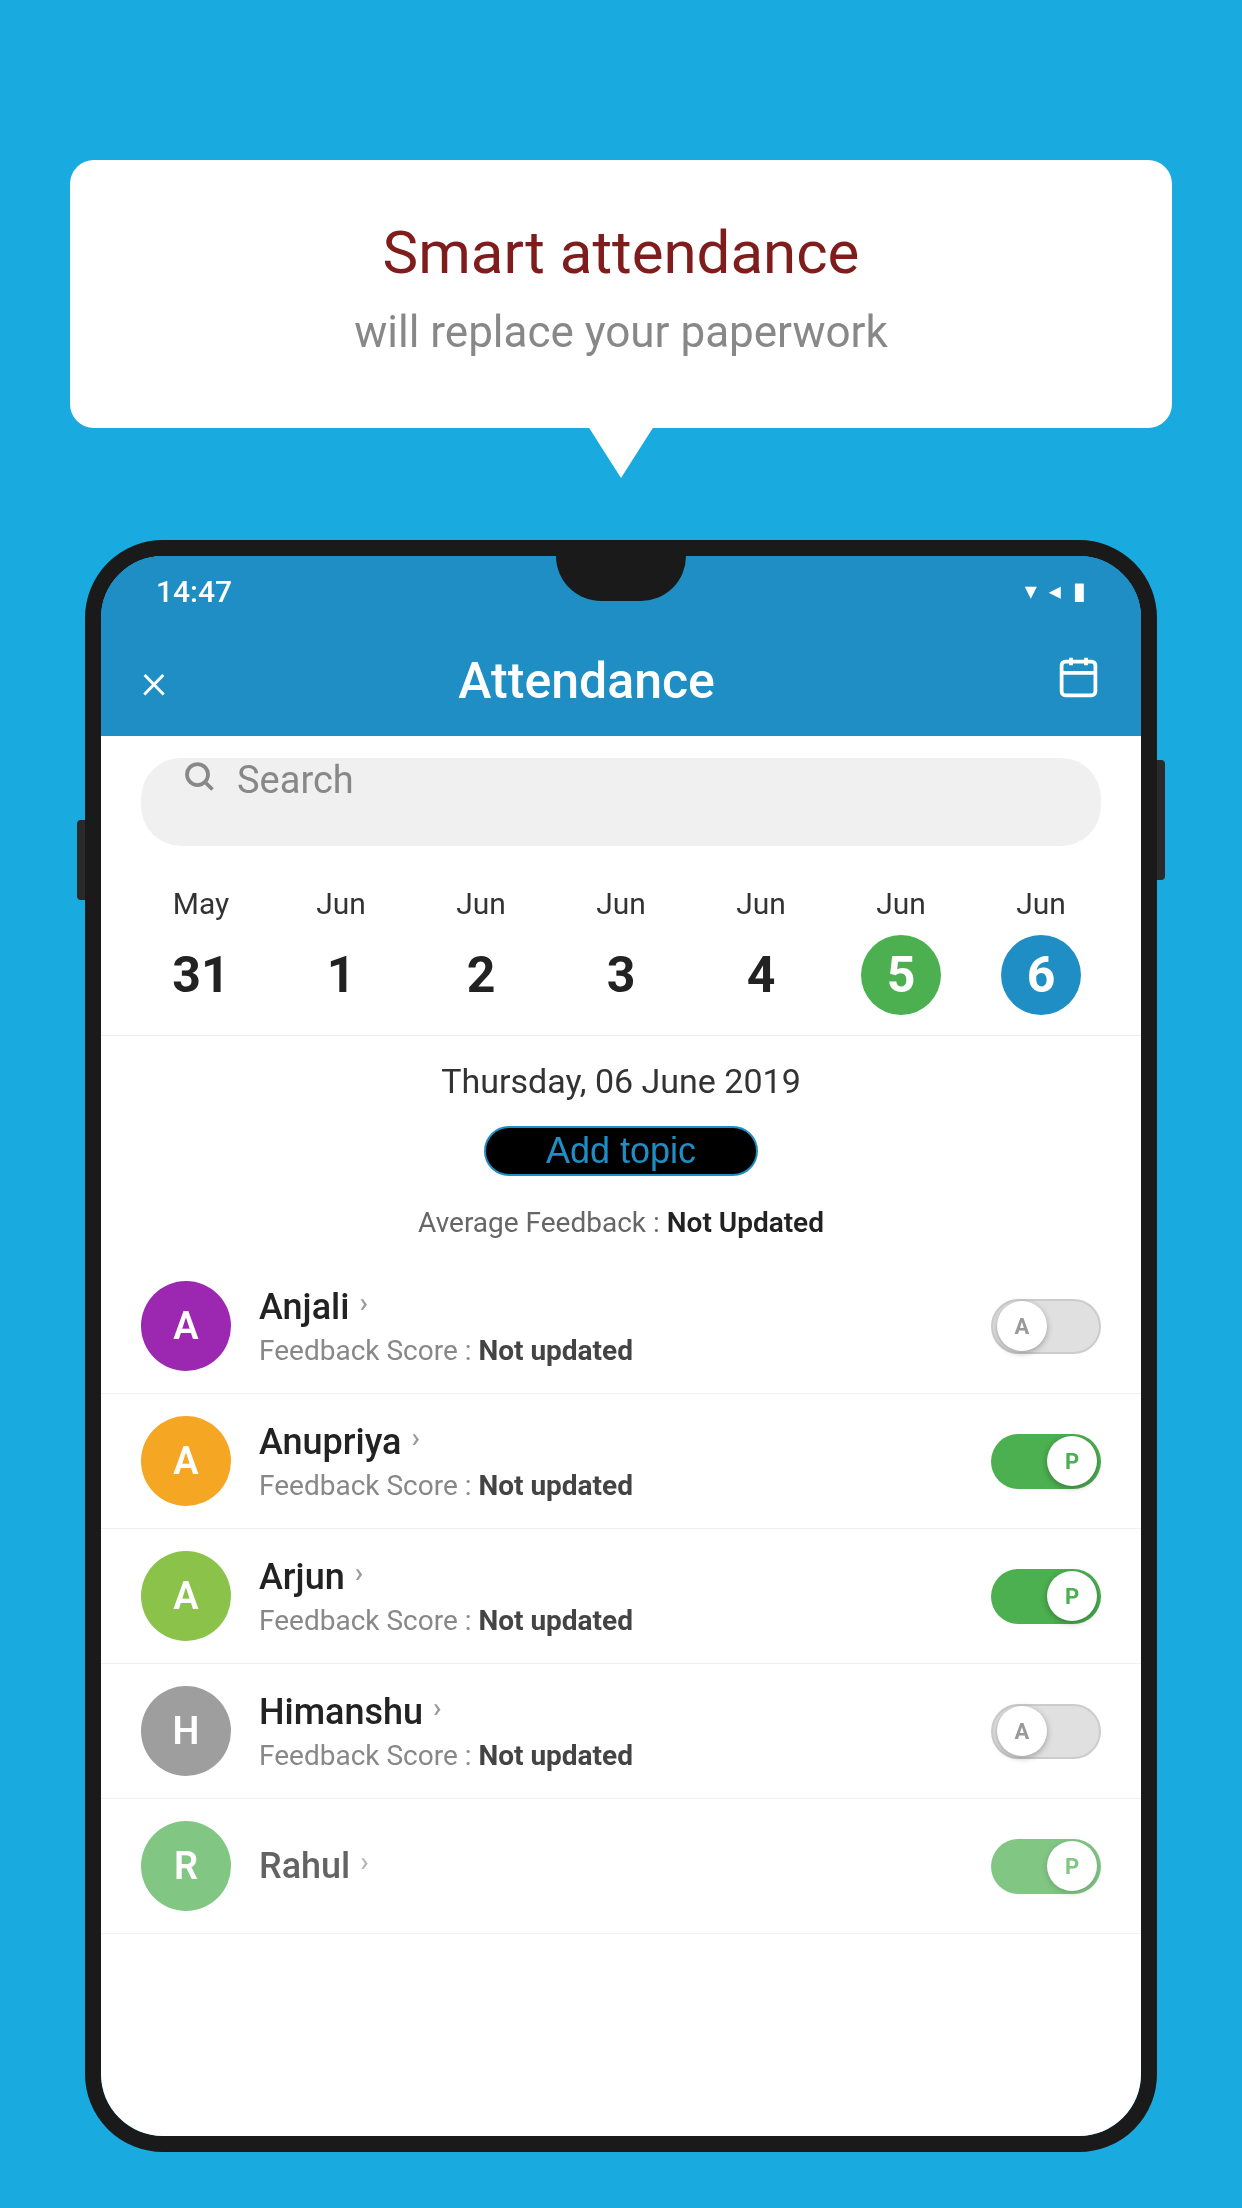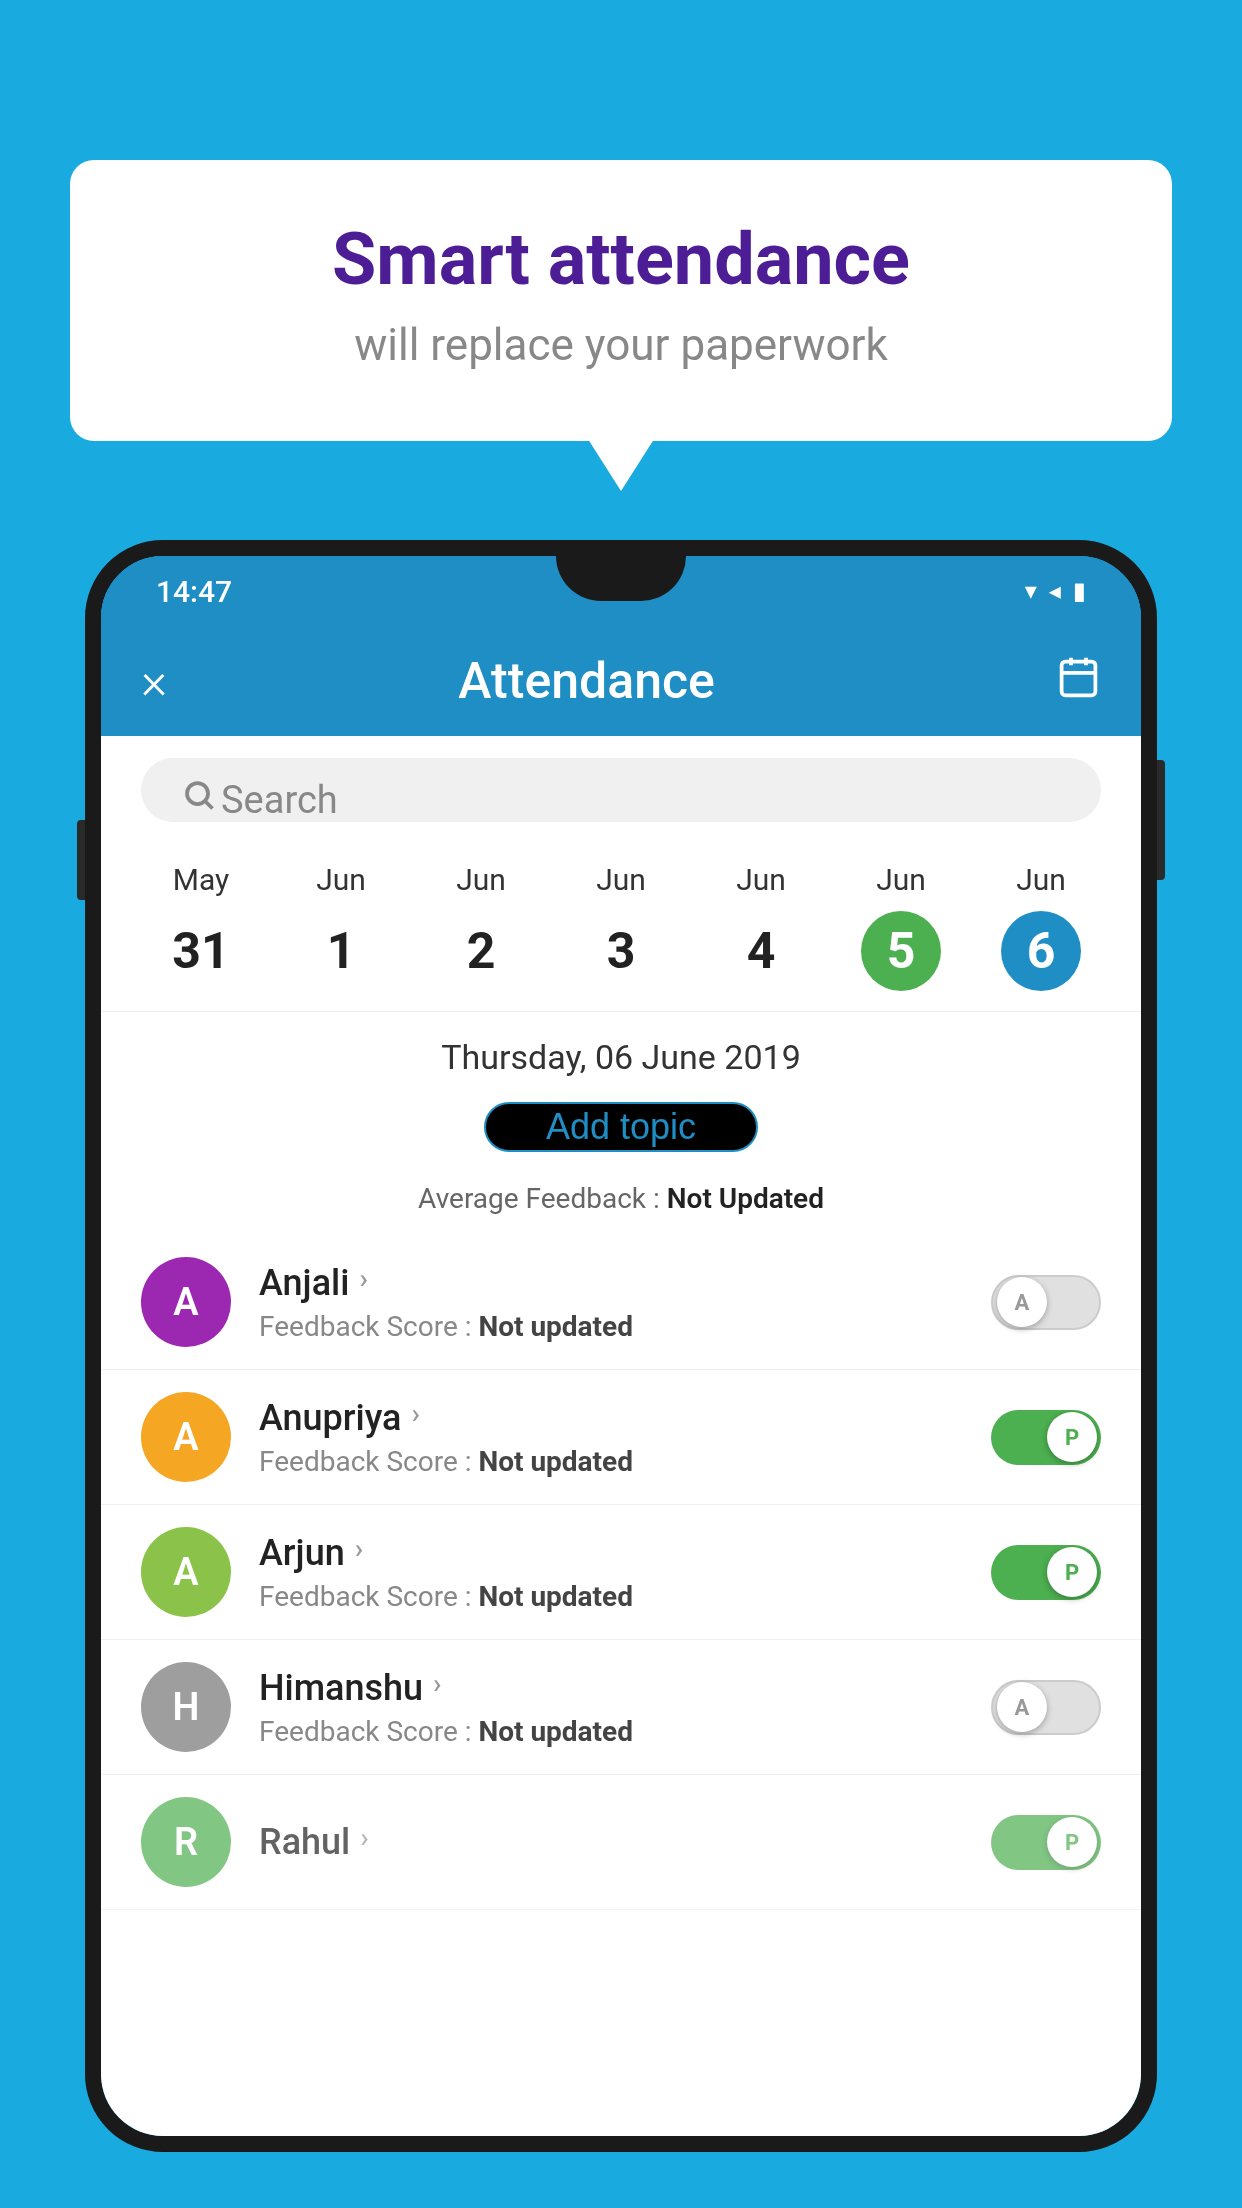--- a/index.html
+++ b/index.html
@@ -37,23 +37,23 @@
       left: 50%;
       transform: translateX(-50%);
       width: 0;
       height: 0;
       border-left: 35px solid transparent;
       border-right: 35px solid transparent;
       border-top: 55px solid white;
     }
 
     .speech-bubble-title {
-      color: #4c1d95;
-      font-size: 72px;
-      font-weight: 700;
+      color: #7f1d1d;
+      font-size: 60px;
+      font-weight: 400;
       line-height: 1.1;
       margin-bottom: 20px;
     }
 
     .speech-bubble-subtitle {
       color: #888;
       font-size: 44px;
       font-weight: 400;
     }
 
@@ -137,25 +137,25 @@
 
     
     .search-container {
       padding: 22px 40px 15px;
       background: white;
     }
 
     .search-bar {
       background: #F0F0F0;
       border-radius: 40px;
-      height: 64px;
-      display: flex;
-      align-items: flex-end;
+      height: 88px;
+      display: flex;
+      align-items: flex-start;
       padding: 0 40px;
-      gap: 4px;
+      gap: 20px;
     }
 
     .search-icon {
       color: #888;
       font-size: 36px;
     }
 
     .search-text {
       color: #888;
       font-size: 38px;

